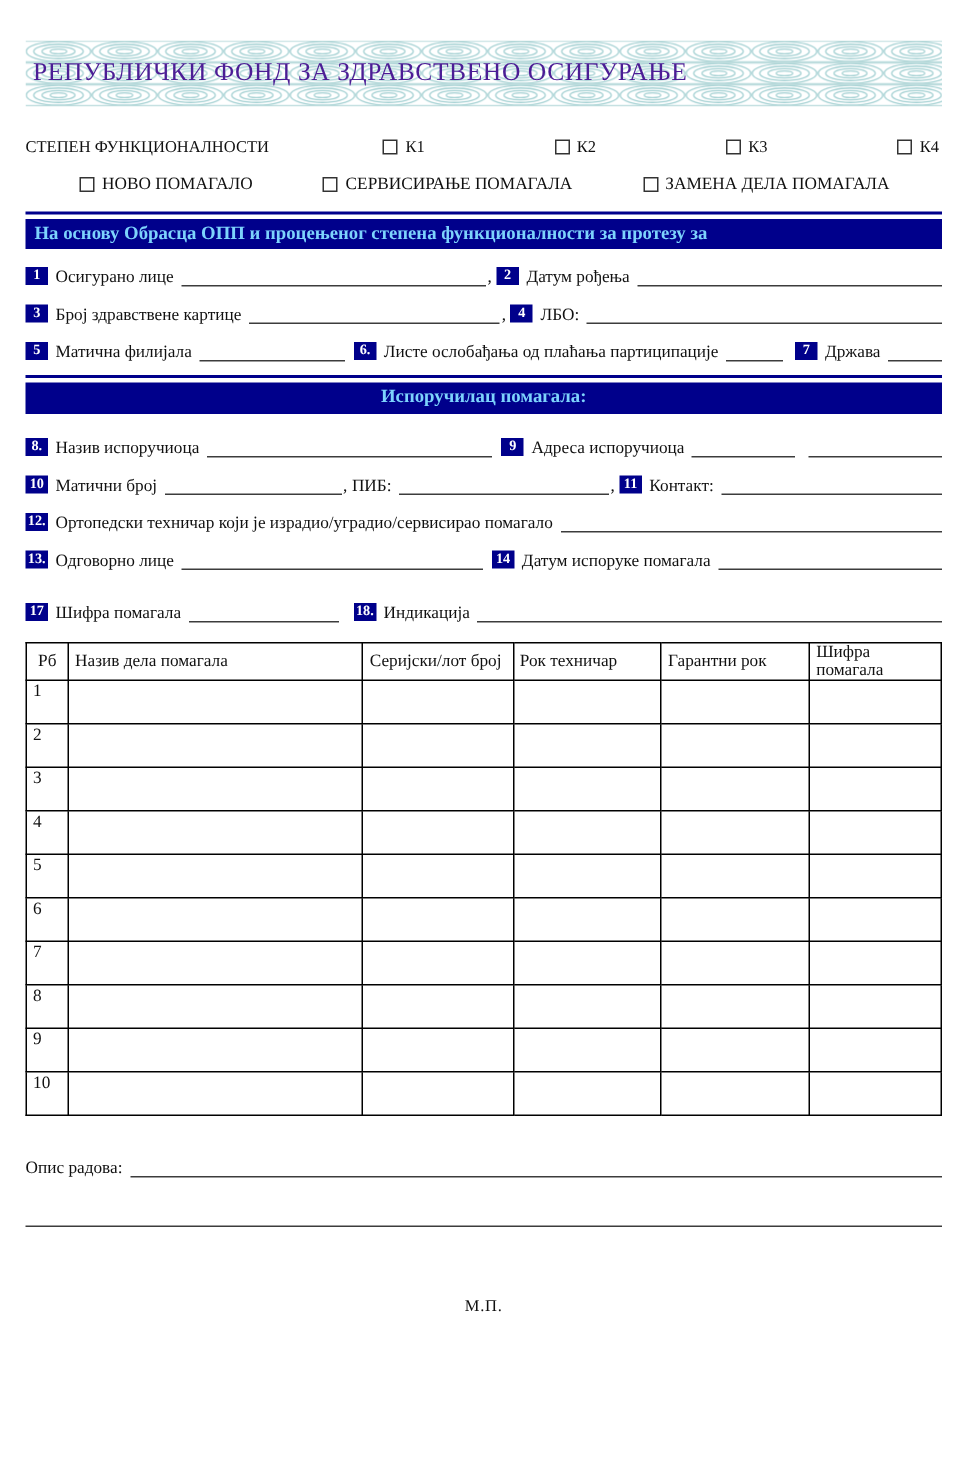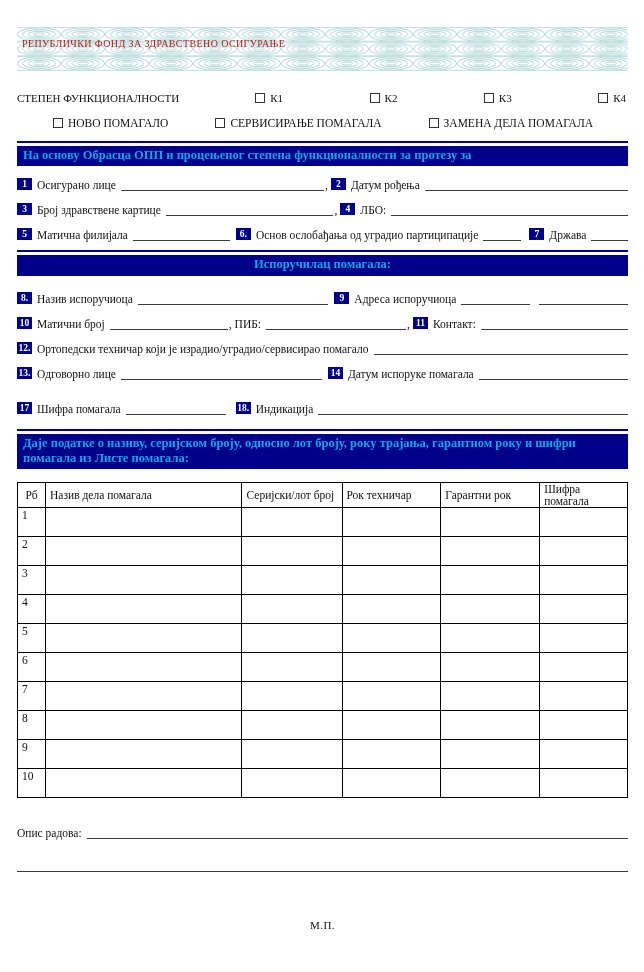--- a/index.html
+++ b/index.html
@@ -7,39 +7,39 @@
     position:relative; width:644px; height:972px; margin:0 auto;
     background:#ffffff; font-family:"Liberation Serif", serif; color:#111;
     overflow:hidden;
   }
   .content { padding:27px 16px 0 17px; }
 
   
   .banner { position:relative; height:44px; margin-bottom:21px; }
   .banner svg { position:absolute; left:0; top:0; }
   .banner-title {
-    position:absolute; left:5px; top:11px; font-size:10px; color:#b91c1c;
+    position:absolute; left:5px; top:11px; font-size:17px; color:#4c1d95;
     letter-spacing:0.4px; white-space:nowrap;
   }
 
   
   .func-row { display:flex; align-items:center; font-size:11px; margin:0 2px 13px 0; }
   .func-label { margin-right:40px; }
   .func-opts { display:flex; flex:1; justify-content:space-between; }
   .cb-item { display:inline-flex; align-items:center;padding-left:36px; }
   .cb {
     display:inline-block; width:8px; height:8px; border:1px solid #333;
     margin-right:5px; background:#fff; flex:0 0 auto;
   }
   .type-row { display:flex; align-items:center; font-size:11.5px; margin-bottom:12px; gap:11px; }
 
   
   .rule { height:2px; background:#00008B; margin-bottom:3px; }
   .bar {
-    background:#00008B; color:#0ea5e9; font-weight:bold; font-size:12.5px;
+    background:#00008B; color:#7dd3fc; font-weight:bold; font-size:12.5px;
     padding:2px 6px 3px 6px; line-height:1.22;
   }
   .sect { margin-top:10px; }
 
   
   .frow { display:flex; align-items:flex-end; height:17px; margin-top:8px; font-size:11.5px; white-space:nowrap; }
   .num {
     display:inline-flex; align-items:center; justify-content:center;
     background:#00008B; color:#fff; font-size:9.5px; font-weight:bold;
     min-width:13px; height:12px; padding:0 1px; margin-right:5px; flex:0 0 auto;
@@ -154,21 +154,21 @@
       <span class="num">4</span>
       <span class="lbl">ЛБО:</span>
       <span class="line grow" style="flex:1.3"></span>
     </div>
 
     <div class="frow">
       <span class="num">5</span>
       <span class="lbl">Матична филијала</span>
       <span class="line" style="width:97px; margin-right:6px;"></span>
       <span class="num">6.</span>
-      <span class="lbl">Основ ослобађања од уградио партиципације</span>
+      <span class="lbl">Листе ослобађања од плаћања партиципације</span>
       <span class="line" style="width:38px; margin-right:8px;"></span>
       <span class="num">7</span>
       <span class="lbl">Држава</span>
       <span class="line grow"></span>
     </div>
 
     <div class="sect" style="margin-top:9px;text-align:center;">
       <div class="rule"></div>
       <div class="bar">Испоручилац помагала:</div>
     </div>
@@ -215,24 +215,20 @@
 
     <div class="frow" style="margin-top:18px;">
       <span class="num">17</span>
       <span class="lbl">Шифра помагала</span>
       <span class="line" style="width:100px; margin-right:10px;"></span>
       <span class="num">18.</span>
       <span class="lbl">Индикација</span>
       <span class="line grow"></span>
     </div>
 
-    <div class="sect" style="margin-top:14px;">
-      <div class="rule"></div>
-      <div class="bar">Даје податке о називу, серијском броју, односно лот броју, року трајања, гарантном року и шифри помагала из Листе помагала:</div>
-    </div>
 
     <table class="parts">
       <colgroup>
         <col class="c-rb">
           <col class="c-name">
           <col class="c-serial">
         <col class="c-term">
           <col class="c-warranty">
           <col class="c-code">
       </colgroup>

